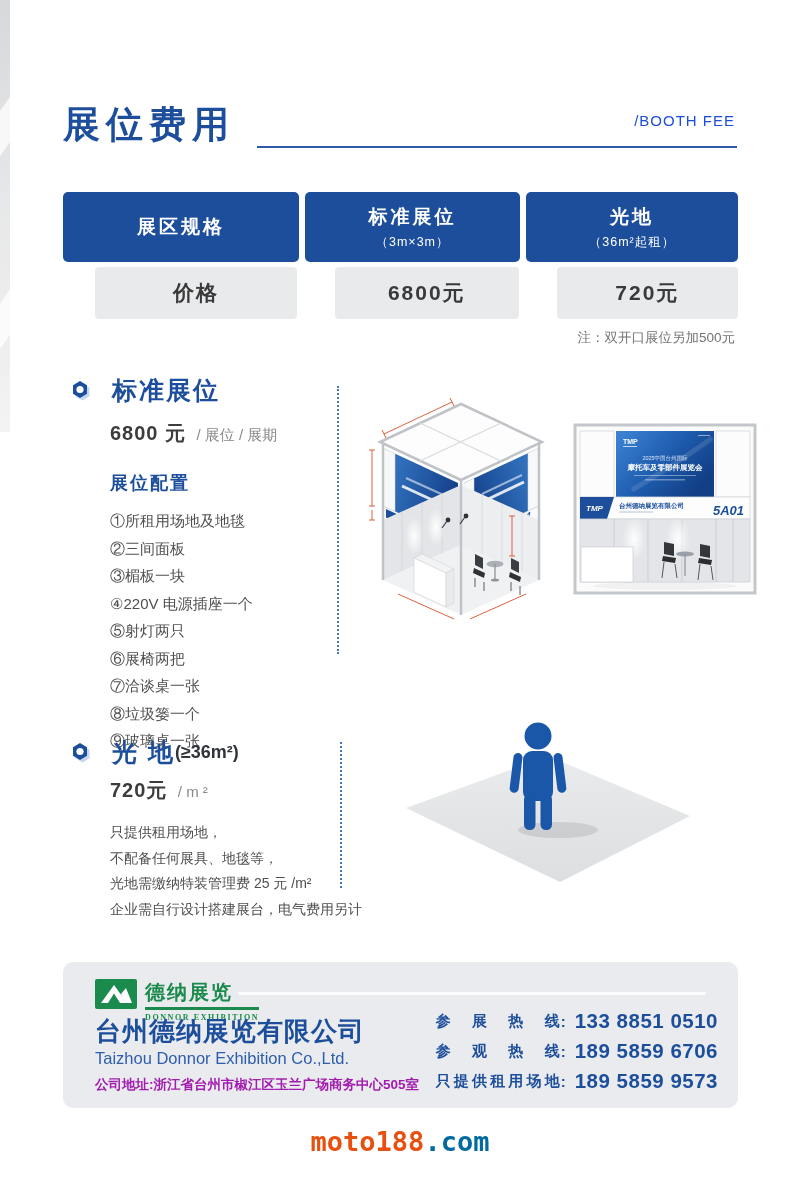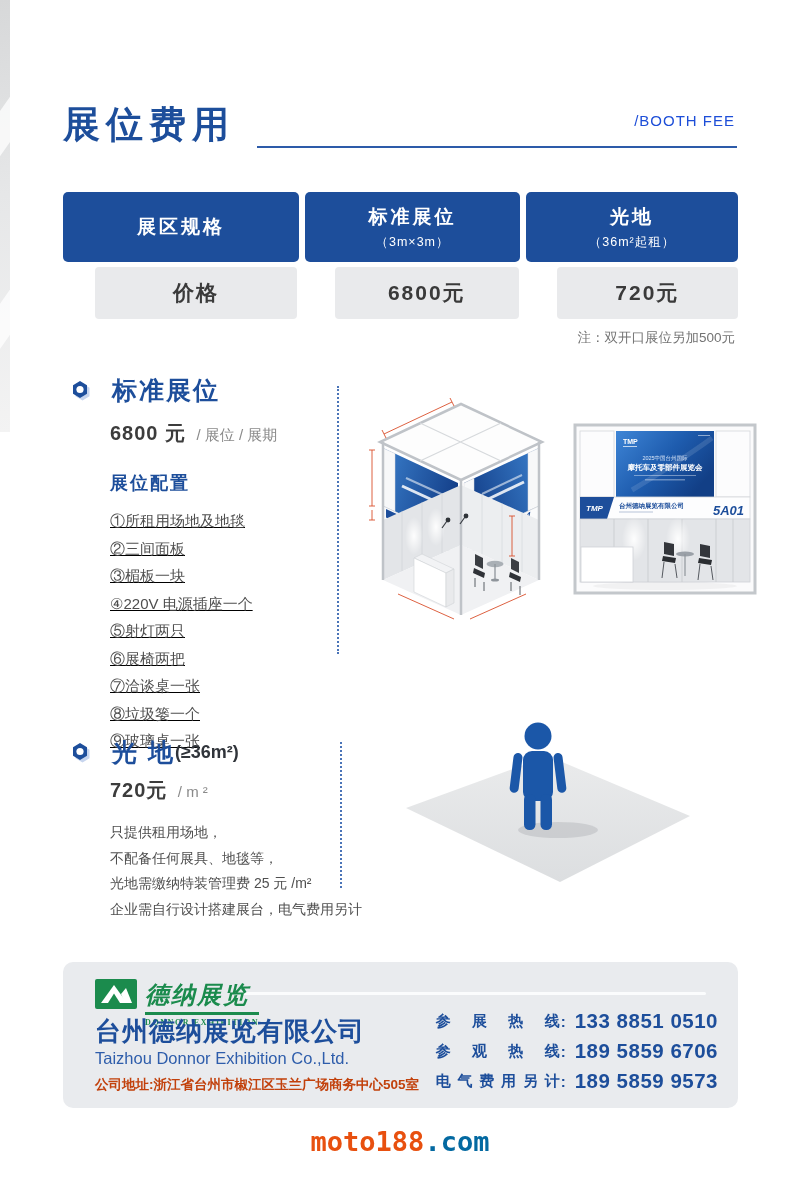--- a/index.html
+++ b/index.html
@@ -34,43 +34,43 @@
   #sec-standard{top:374px;width:285px;}
   #sec-rawspace{top:736px;width:300px;}
   .sec-head{display:flex;align-items:center;}
   .sec-head .bullet{margin-left:7px;margin-right:22px;flex:0 0 auto;}
   .sec-head h2{margin:0;font-size:25px;font-weight:800;color:#1d4e9b;letter-spacing:2px;}
   .sec-head .h-sub{font-size:18px;font-weight:800;color:#30343a;}
   .price-line{margin:13px 0 0 47px;}
   .price-line .big{font-size:20px;font-weight:800;color:#3c3c3c;letter-spacing:1px;}
   .price-line .unit{font-size:15px;color:#8a8a8a;margin-left:6px;}
   .config-title{margin:24px 0 12px 47px;font-size:18px;font-weight:800;color:#1d4e9b;letter-spacing:2px;}
-  .config-list{margin:8px 0 0 47px;padding:0;list-style:none;text-decoration:underline;}
+  .config-list{margin:8px 0 0 47px;padding:0;list-style:none;}
   .config-list li{font-size:15px;color:#4f4f4f;line-height:27.5px;}
   .raw-lines{margin:16px 0 0 47px;}
   .raw-lines div{font-size:14px;color:#4f4f4f;line-height:25.5px;}
   .dotted-sep{position:absolute;width:0;border-left:2px dotted #4a74b8;}
   #dotted-1{left:337px;top:386px;height:268px;}
   #dotted-2{left:340px;top:742px;height:146px;}
 
   
   #booth-3d{position:absolute;left:362px;top:398px;}
   #booth-front{position:absolute;left:572px;top:420px;}
   #person-floor{position:absolute;left:398px;top:696px;}
 
   
   .company-card{position:absolute;left:63px;top:962px;width:675px;height:146px;background:#e9ebee;border-radius:10px;}
   .logo-wrap{position:absolute;left:32px;top:17px;display:flex;align-items:flex-start;}
   .logo-text{margin-left:8px;}
-  .logo-cn{font-size:24px;font-weight:800;color:#1b8b4d;letter-spacing:2px;border-bottom:3px solid #1b8b4d;padding-bottom:1px;font-style:italic;}
+  .logo-cn{font-size:20px;font-weight:800;color:#1b8b4d;letter-spacing:2px;border-bottom:3px solid #1b8b4d;padding-bottom:1px;}
   .logo-en{font-family:"Liberation Serif",serif;font-size:8px;font-weight:bold;color:#1b8b4d;letter-spacing:1.6px;margin-top:3px;}
   .card-divider{position:absolute;left:175px;top:30px;width:468px;height:3px;background:#fbfcfd;border-radius:2px;}
   .company-name-cn{position:absolute;left:32px;top:52px;font-size:26px;font-weight:800;color:#1d4e9b;letter-spacing:1px;}
   .company-name-en{position:absolute;left:32px;top:87px;font-size:16.5px;color:#2e5dab;}
-  .company-address{position:absolute;left:32px;top:114px;font-size:13.5px;font-weight:bold;color:#c2410c;}
+  .company-address{position:absolute;left:32px;top:114px;font-size:13.5px;font-weight:bold;color:#a21caf;}
   .hotlines{position:absolute;right:20px;top:47px;}
   .hl-row{display:flex;align-items:center;margin-bottom:6px;}
   .hl-label{display:inline-block;width:124px;font-size:15px;font-weight:bold;color:#1d4e9b;
     text-align:justify;text-align-last:justify;}
   .hl-colon{font-size:15px;font-weight:bold;color:#1d4e9b;margin:0 9px 0 1px;}
   .hl-value{font-size:20.5px;font-weight:800;color:#1d4e9b;letter-spacing:.5px;}
 
   
   .site-footer{position:absolute;left:0;top:1126px;width:100%;text-align:center;
     font-family:"DejaVu Sans Mono",monospace;font-weight:bold;font-size:27px;}
@@ -330,21 +330,21 @@
         <span class="hl-label">参展热线</span>
         <span class="hl-colon">:</span>
         <span class="hl-value">133 8851 0510</span>
       </div>
       <div class="hl-row">
         <span class="hl-label">参观热线</span>
         <span class="hl-colon">:</span>
         <span class="hl-value">189 5859 6706</span>
       </div>
       <div class="hl-row">
-        <span class="hl-label">电气费用另计</span>
+        <span class="hl-label">只提供租用场地</span>
         <span class="hl-colon">:</span>
         <span class="hl-value">189 5859 9573</span>
       </div>
     </div>
   </div>
 
   <div class="site-footer">
     <span class="brand">moto188</span><span class="suffix">.com</span>
   </div>
 

